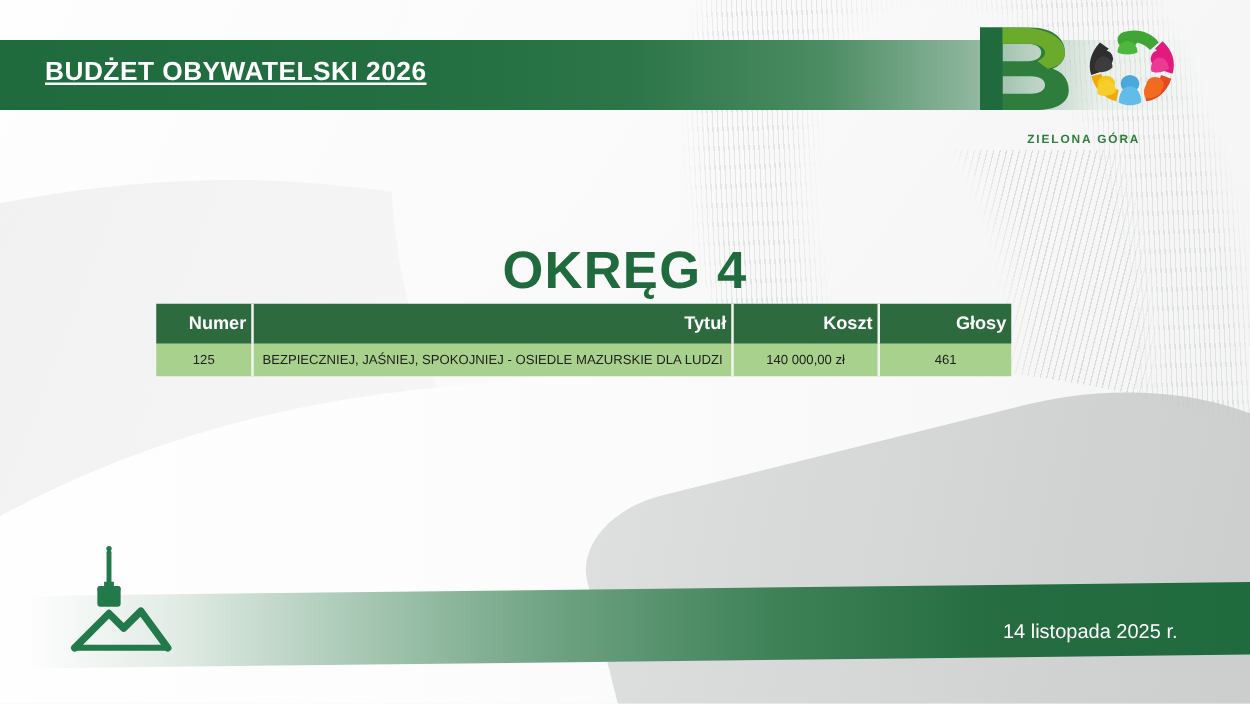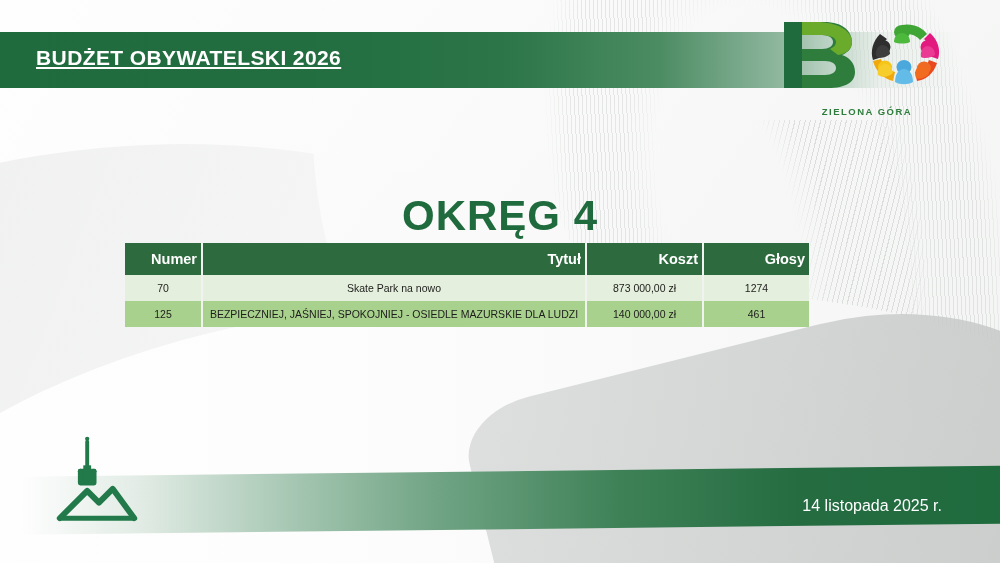--- a/index.html
+++ b/index.html
@@ -314,26 +314,20 @@
     </colgroup>
     <thead>
       <tr>
         <th>Numer</th>
         <th>Tytuł</th>
         <th>Koszt</th>
         <th>Głosy</th>
       </tr>
     </thead>
     <tbody>
-      <tr class="row-light">
-        <td>70</td>
-        <td>Skate Park na nowo</td>
-        <td>873 000,00 zł</td>
-        <td>1274</td>
-      </tr>
       <tr class="row-dark">
         <td>125</td>
         <td>BEZPIECZNIEJ, JAŚNIEJ, SPOKOJNIEJ - OSIEDLE MAZURSKIE DLA LUDZI</td>
         <td>140 000,00 zł</td>
         <td>461</td>
       </tr>
     </tbody>
   </table>
 
   <div class="footer-band"></div>

